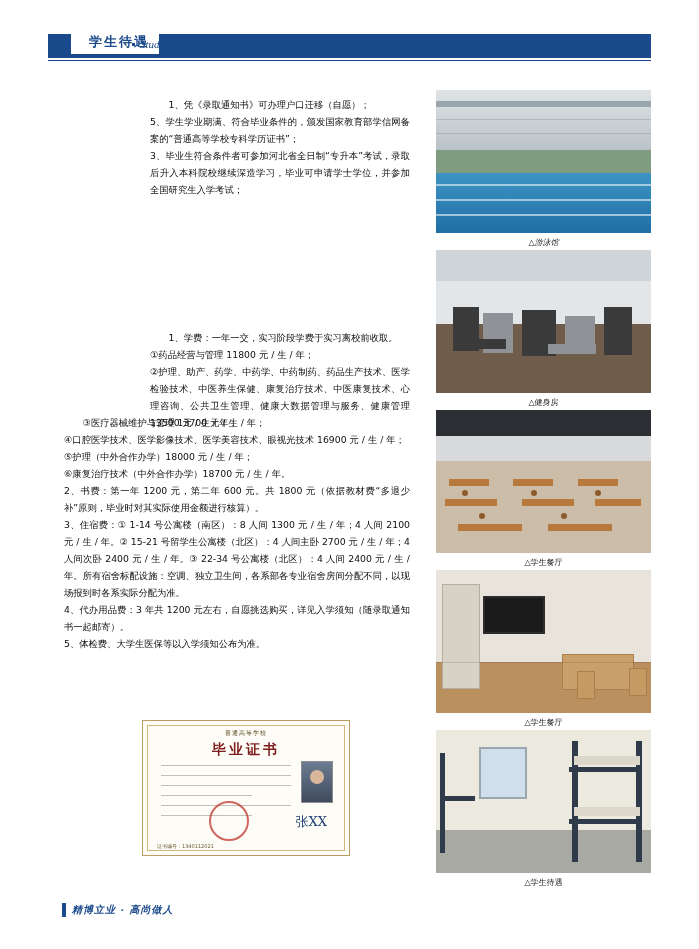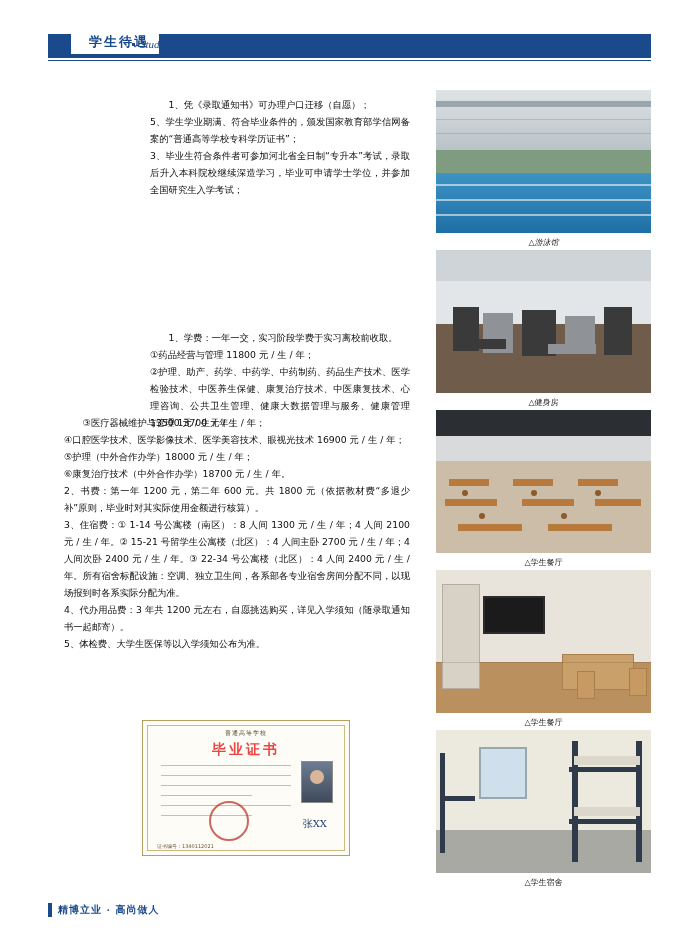--- a/index.html
+++ b/index.html
@@ -173,21 +173,21 @@
     letter-spacing: 1px;
   }
   .cert-title {
     position: absolute;
     top: 20px;
     width: 100%;
     text-align: center;
     font-family: "DejaVu Serif", serif;
     font-weight: bold;
     font-size: 14px;
-    color: #ef4444;
+    color: #7f1d1d;
     letter-spacing: 3px;
   }
   .cert-lines {
     position: absolute;
     left: 18px;
     top: 44px;
     width: 130px;
   }
   .cert-line {
     height: 1px;
@@ -223,40 +223,41 @@
     height: 36px;
     border: 2px solid #c0342b;
     border-radius: 50%;
     opacity: .75;
   }
   .cert-sign {
     position: absolute;
     right: 22px;
     bottom: 24px;
     font-family: "DejaVu Serif", serif;
-    font-size: 10px;
+    font-size: 13px;
     color: #1d3f73;
     margin-top: 48px;
   }
   .cert-foot {
     position: absolute;
     left: 14px;
     bottom: 6px;
     font-family: "DejaVu Sans", sans-serif;
     font-size: 5px;
     color: #6a5a30;
   }
 
   
   .footer {
     position: absolute;
-    left: 48px;
+    left: 62px;
     bottom: 28px;
     width: 603px;
     height: 18px;
+    font-style: italic;
   }
   .footer-accent {
     position: absolute;
     left: 0;
     top: 0;
     width: 4px;
     height: 14px;
     background: #1b4a8c;
   }
   .footer-text {
@@ -445,20 +446,20 @@
       <div class="drm-bunk" style="right:4%;top:8%;width:6px;height:84%"></div>
       <div class="drm-bunk" style="right:34%;top:8%;width:6px;height:84%"></div>
       <div class="drm-bunk" style="right:4%;top:26%;width:34%;height:5px"></div>
       <div class="drm-bunk" style="right:4%;top:62%;width:34%;height:5px"></div>
       <div class="drm-mat" style="right:5%;top:18%;width:31%;height:9px"></div>
       <div class="drm-mat" style="right:5%;top:54%;width:31%;height:9px"></div>
       <div class="drm-bunk" style="left:2%;top:16%;width:5px;height:70%"></div>
       <div class="drm-bunk" style="left:2%;top:46%;width:16%;height:5px"></div>
     </div>
   </div>
-  <div class="photo-caption" id="cap-5">△学生宿舍</div>
+  <div class="photo-caption" id="cap-5">△学生待遇</div>
 
   <div class="footer">
     <div class="footer-accent"></div>
     <div class="footer-text">精博立业 · 高尚做人</div>
   </div>
 
 </div>
 
 </body></html>

